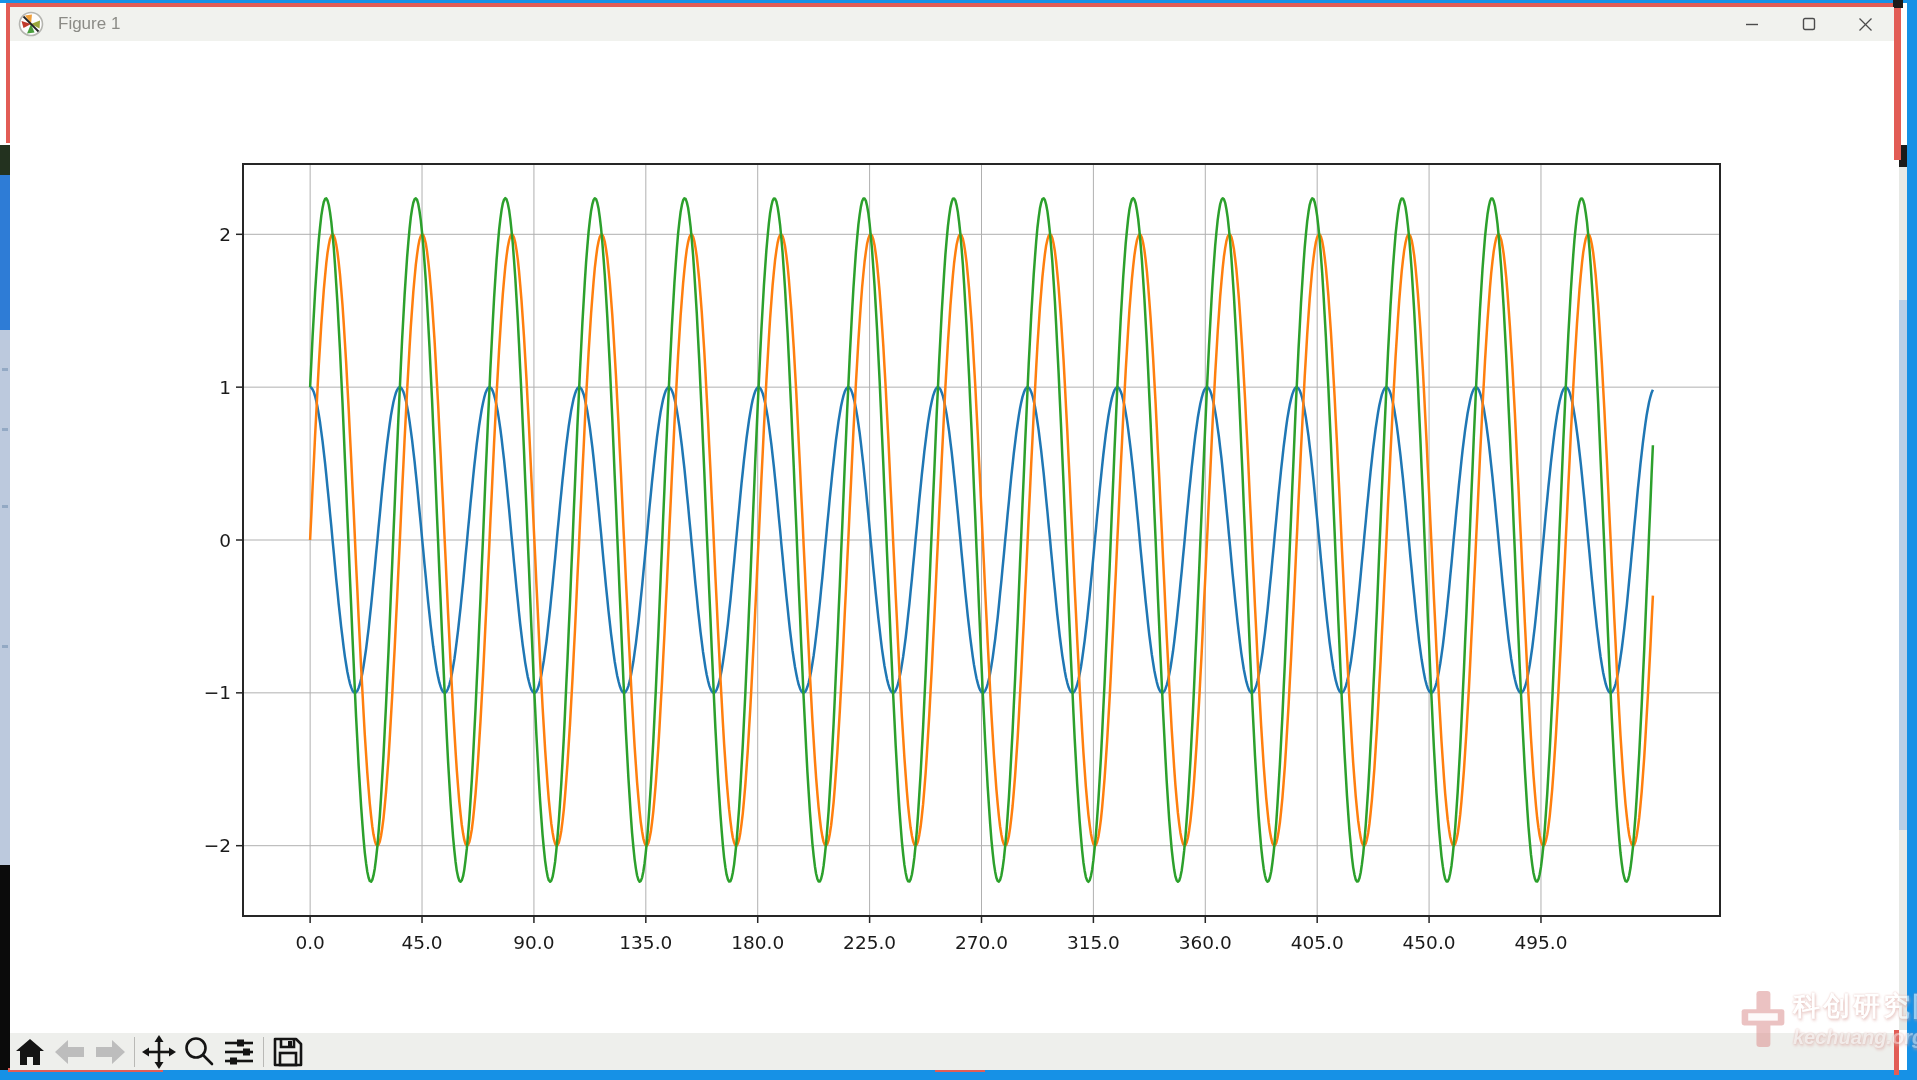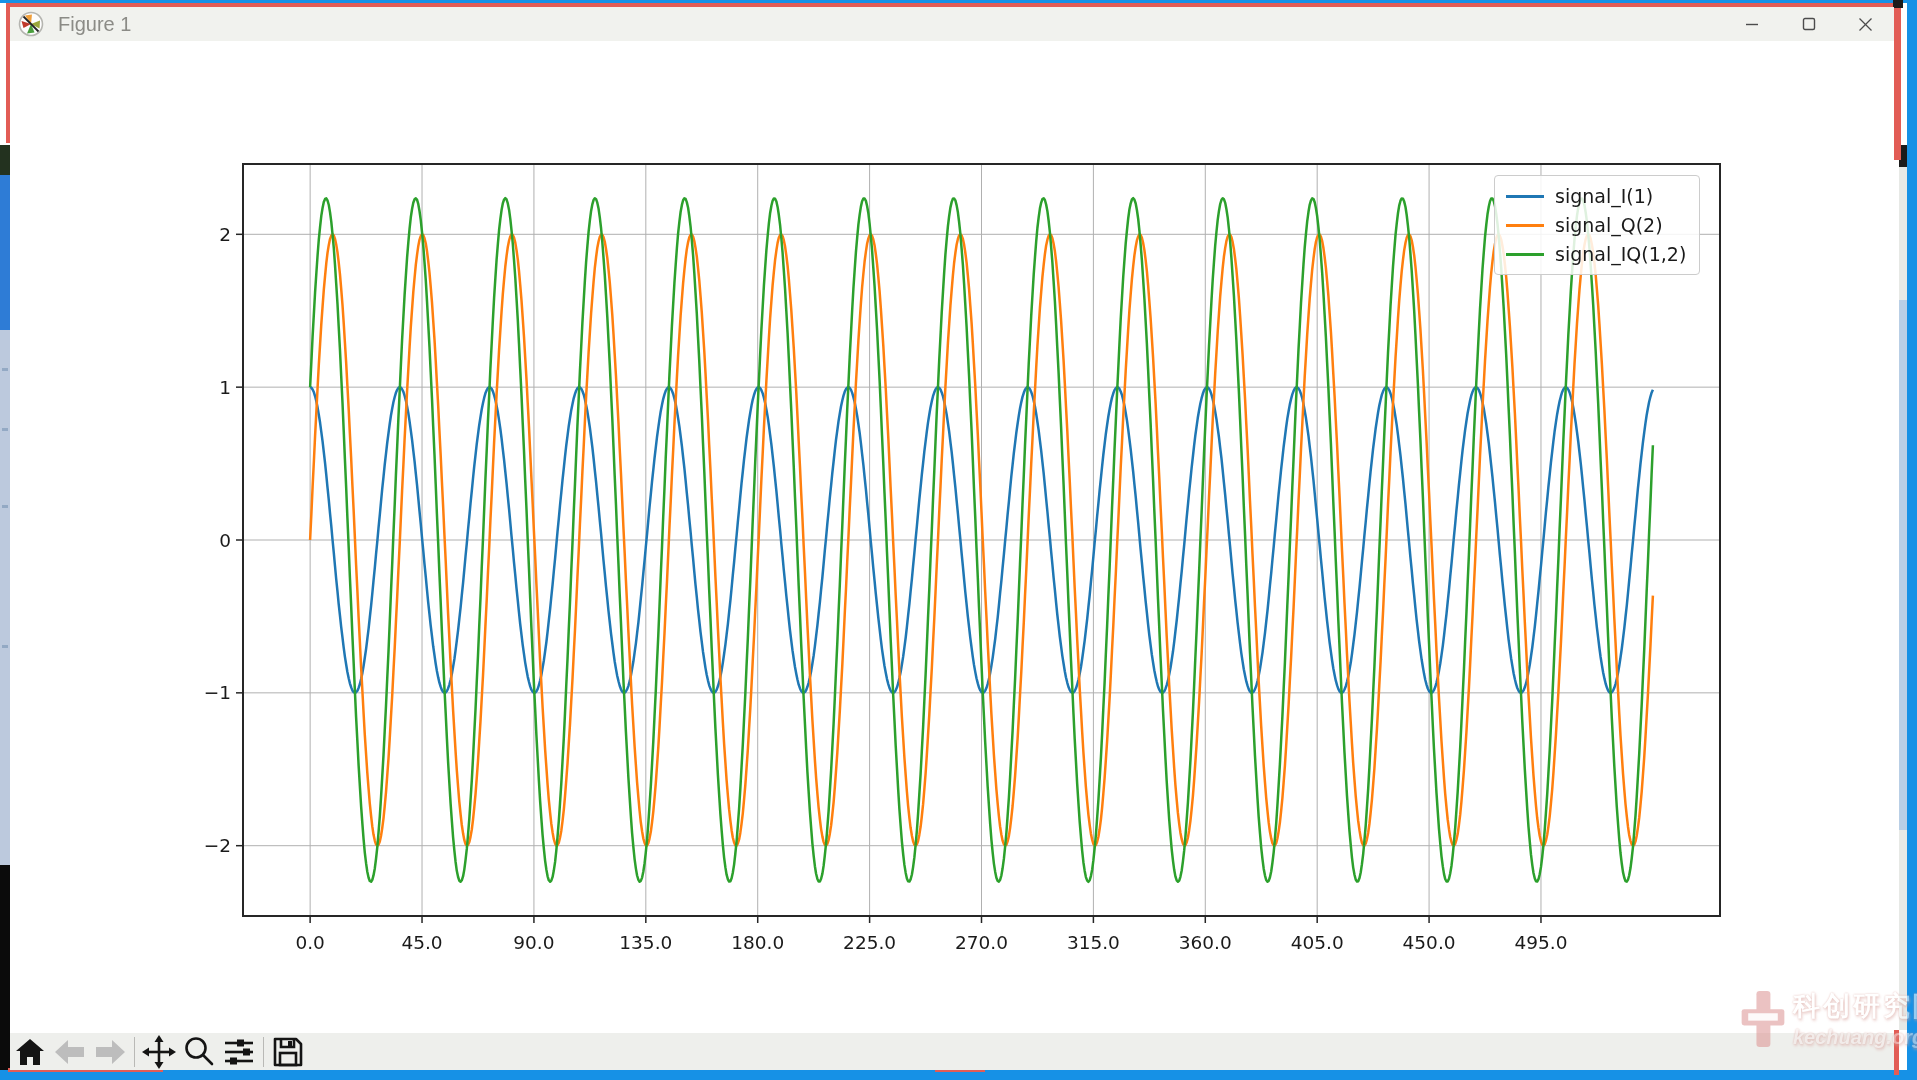--- a/index.html
+++ b/index.html
@@ -21,21 +21,21 @@
   
   .rs-pale{background:#e7e9e6;}
   .rs-lblue{background:#b9cfe6;}
   .rs-black{background:#1b1b1b;}
 
   
   .fig-window{left:10px;top:7px;width:1884px;height:1063px;background:#ffffff;}
   .titlebar{left:0;top:0;width:100%;height:34px;background:#f1f2ee;display:flex;align-items:center;}
   .app-icon{position:absolute;left:8px;top:4px;width:26px;height:26px;}
   .win-title{position:absolute;left:48px;top:0;height:34px;line-height:34px;
-             font-size:20px;color:#8b8b86;}
+             font-size:17px;color:#8b8b86;}
   .win-controls{position:absolute;right:0;top:0;height:34px;display:flex;}
   .win-btn{width:57px;height:34px;display:flex;align-items:center;justify-content:center;}
   .win-btn svg{stroke:#4c4c4c;}
 
   .canvas{left:0;top:34px;width:1884px;height:992px;background:#ffffff;}
   #plot-svg{position:absolute;left:0;top:0;}
 
   
   .legend{position:absolute;left:1484px;top:134px;background:rgba(255,255,255,0.85);
           border:1px solid #cccccc;border-radius:4px;padding:9px 13px 9px 11px;
@@ -181,34 +181,20 @@
           <line x1="226" y1="651.8455284552846" x2="233" y2="651.8455284552846" stroke="#262626" stroke-width="1.5"></line>
           <text x="221" y="658.3455284552846" text-anchor="end" font-size="18.5px" fill="#1a1a1a" font-family="&quot;DejaVu Sans&quot;, sans-serif">−1</text>
           <line x1="226" y1="499" x2="233" y2="499" stroke="#262626" stroke-width="1.5"></line>
           <text x="221" y="505.5" text-anchor="end" font-size="18.5px" fill="#1a1a1a" font-family="&quot;DejaVu Sans&quot;, sans-serif">0</text>
           <line x1="226" y1="346.1544715447154" x2="233" y2="346.1544715447154" stroke="#262626" stroke-width="1.5"></line>
           <text x="221" y="352.6544715447154" text-anchor="end" font-size="18.5px" fill="#1a1a1a" font-family="&quot;DejaVu Sans&quot;, sans-serif">1</text>
           <line x1="226" y1="193.3089430894309" x2="233" y2="193.3089430894309" stroke="#262626" stroke-width="1.5"></line>
           <text x="221" y="199.8089430894309" text-anchor="end" font-size="18.5px" fill="#1a1a1a" font-family="&quot;DejaVu Sans&quot;, sans-serif">2</text>
         </svg>
 
-      <div class="legend">
-        <div class="legend-row">
-          <span class="legend-swatch" style="background: rgb(31, 119, 180);"></span>
-          <span class="legend-label">signal_I(1)</span>
-        </div>
-        <div class="legend-row">
-          <span class="legend-swatch" style="background: rgb(255, 127, 14);"></span>
-          <span class="legend-label">signal_Q(2)</span>
-        </div>
-        <div class="legend-row">
-          <span class="legend-swatch" style="background: rgb(44, 160, 44);"></span>
-          <span class="legend-label">signal_IQ(1,2)</span>
-        </div>
-      </div>
     </div>
 
     <div class="abs mpl-toolbar">
       <div class="tb-btn" title="home">
         <svg width="32" height="30" viewBox="0 0 32 30">
           <path class="tb-ico-fill" d="M16 2 L30 14 H26 V28 H19 V20 H13 V28 H6 V14 H2 Z"></path>
         </svg>
       </div>
       <div class="tb-btn tb-disabled" title="back">
         <svg width="32" height="26" viewBox="0 0 32 26">

